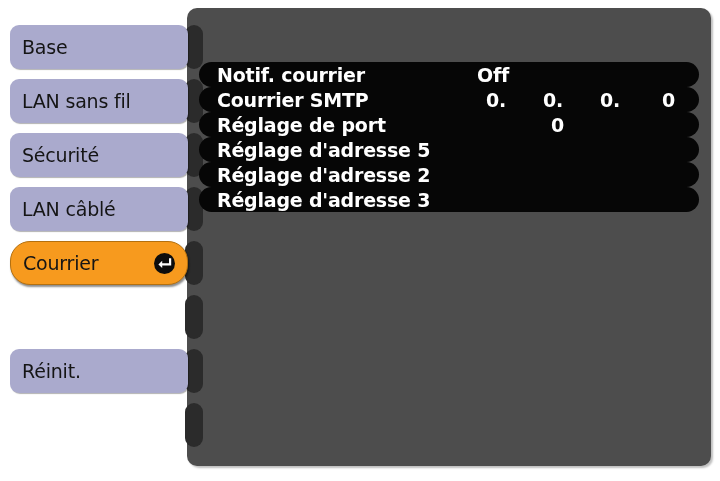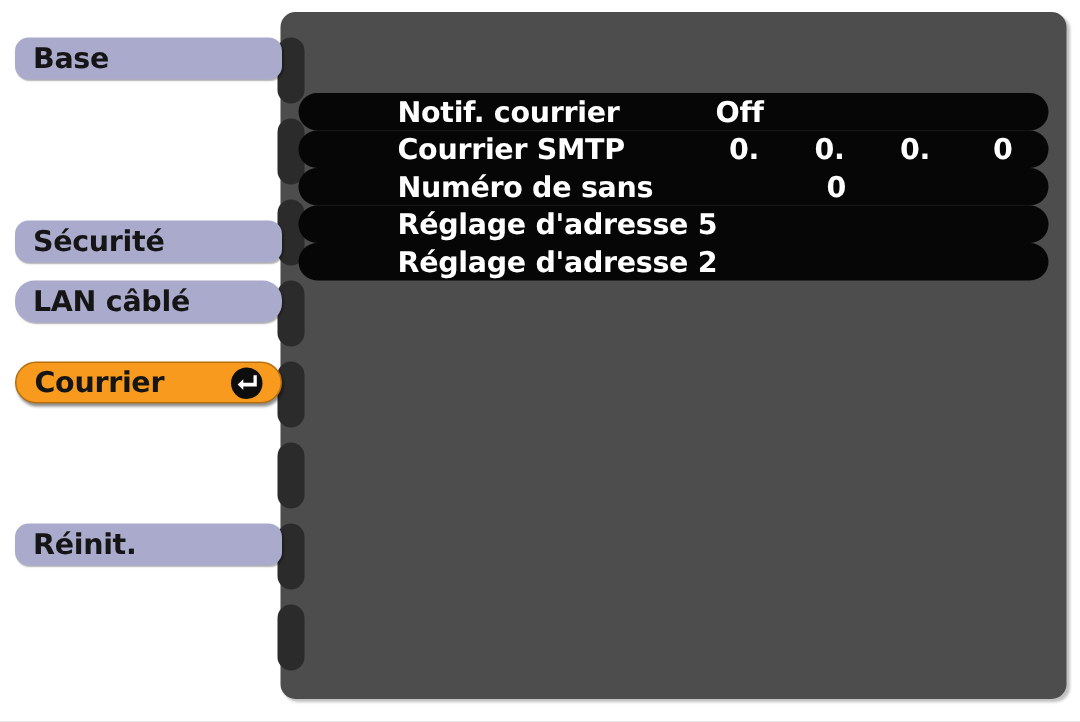--- a/index.html
+++ b/index.html
@@ -52,30 +52,30 @@
     left: 0;
     top: 0;
     width: 190px;
     height: 481px;
     z-index: 3;
   }
   .tab {
     position: absolute;
     left: 10px;
     width: 178px;
-    height: 28px;
+    height: 44px;
     background: #aaaacd;
     border-radius: 9px 9px 9px 9px;
     box-sizing: border-box;
     display: flex;
     align-items: center;
     padding: 0 12px 0 12px;
     color: #151515;
     font-size: 19px;
-    font-weight: bold;
+    font-weight: normal;
     letter-spacing: -0.2px;
     box-shadow: 1px 1px 1px rgba(0,0,0,0.30);
   }
   .tab.selected {
     background: #f79a1e;
     border: 1px solid #b4700f;
     box-shadow: 1px 2px 2px rgba(0,0,0,0.45);
   }
   .tab .tab-label {
     flex: 1 1 auto;
@@ -100,21 +100,20 @@
     color: #ffffff;
     font-size: 19px;
     font-weight: bold;
     letter-spacing: -0.2px;
     margin-bottom: 0px;
   }
   .row .row-label {
     position: absolute;
     left: 18px;
     white-space: nowrap;
-    margin-left: 48px;
   }
   .row .row-value {
     position: absolute;
     white-space: nowrap;
   }
   .v-off   { left: 278px; }
   .v-port  { left: 352px; }
   .oct-1 { left: 287px; }
   .oct-2 { left: 344px; }
   .oct-3 { left: 401px; }
@@ -160,41 +159,47 @@
           <span class="row-value v-off">Off</span>
         </div>
         <div class="row">
           <span class="row-label">Courrier SMTP</span>
           <span class="row-value oct-1">0.</span>
           <span class="row-value oct-2">0.</span>
           <span class="row-value oct-3">0.</span>
           <span class="row-value oct-4">0</span>
         </div>
         <div class="row">
-          <span class="row-label">Numéro de sans</span>
+          <span class="row-label">Réglage de port</span>
           <span class="row-value v-port">0</span>
         </div>
         <div class="row">
           <span class="row-label">Réglage d'adresse 5</span>
         </div>
         <div class="row">
           <span class="row-label">Réglage d'adresse 2</span>
+        </div>
+        <div class="row">
+          <span class="row-label">Réglage d'adresse 3</span>
         </div>
       </div>
 
   </div>
 
   <div id="sidebar">
       <div class="tab" style="top: 25px;">
         <span class="tab-label">Base</span>
       </div>
-      <div class="tab" style="top: 147px;">
+      <div class="tab" style="top: 79px;">
+        <span class="tab-label">LAN sans fil</span>
+      </div>
+      <div class="tab" style="top: 133px;">
         <span class="tab-label">Sécurité</span>
       </div>
-      <div class="tab" style="top: 187px; border-radius: 13px;">
+      <div class="tab" style="top: 187px;">
         <span class="tab-label">LAN câblé</span>
       </div>
       <div class="tab selected" style="top: 241px; border-radius: 20px;">
         <span class="tab-label">Courrier</span>
         <span class="enter-icon">
           <svg width="15" height="15" viewBox="0 0 15 15">
             <path d="M12 2.2 L12 7.2 L5.2 7.2 L5.2 4.8 L1.4 8.4 L5.2 12.0 L5.2 9.6 L14.2 9.6 L14.2 2.2 Z" fill="#ffffff"></path>
           </svg>
         </span>
       </div>

